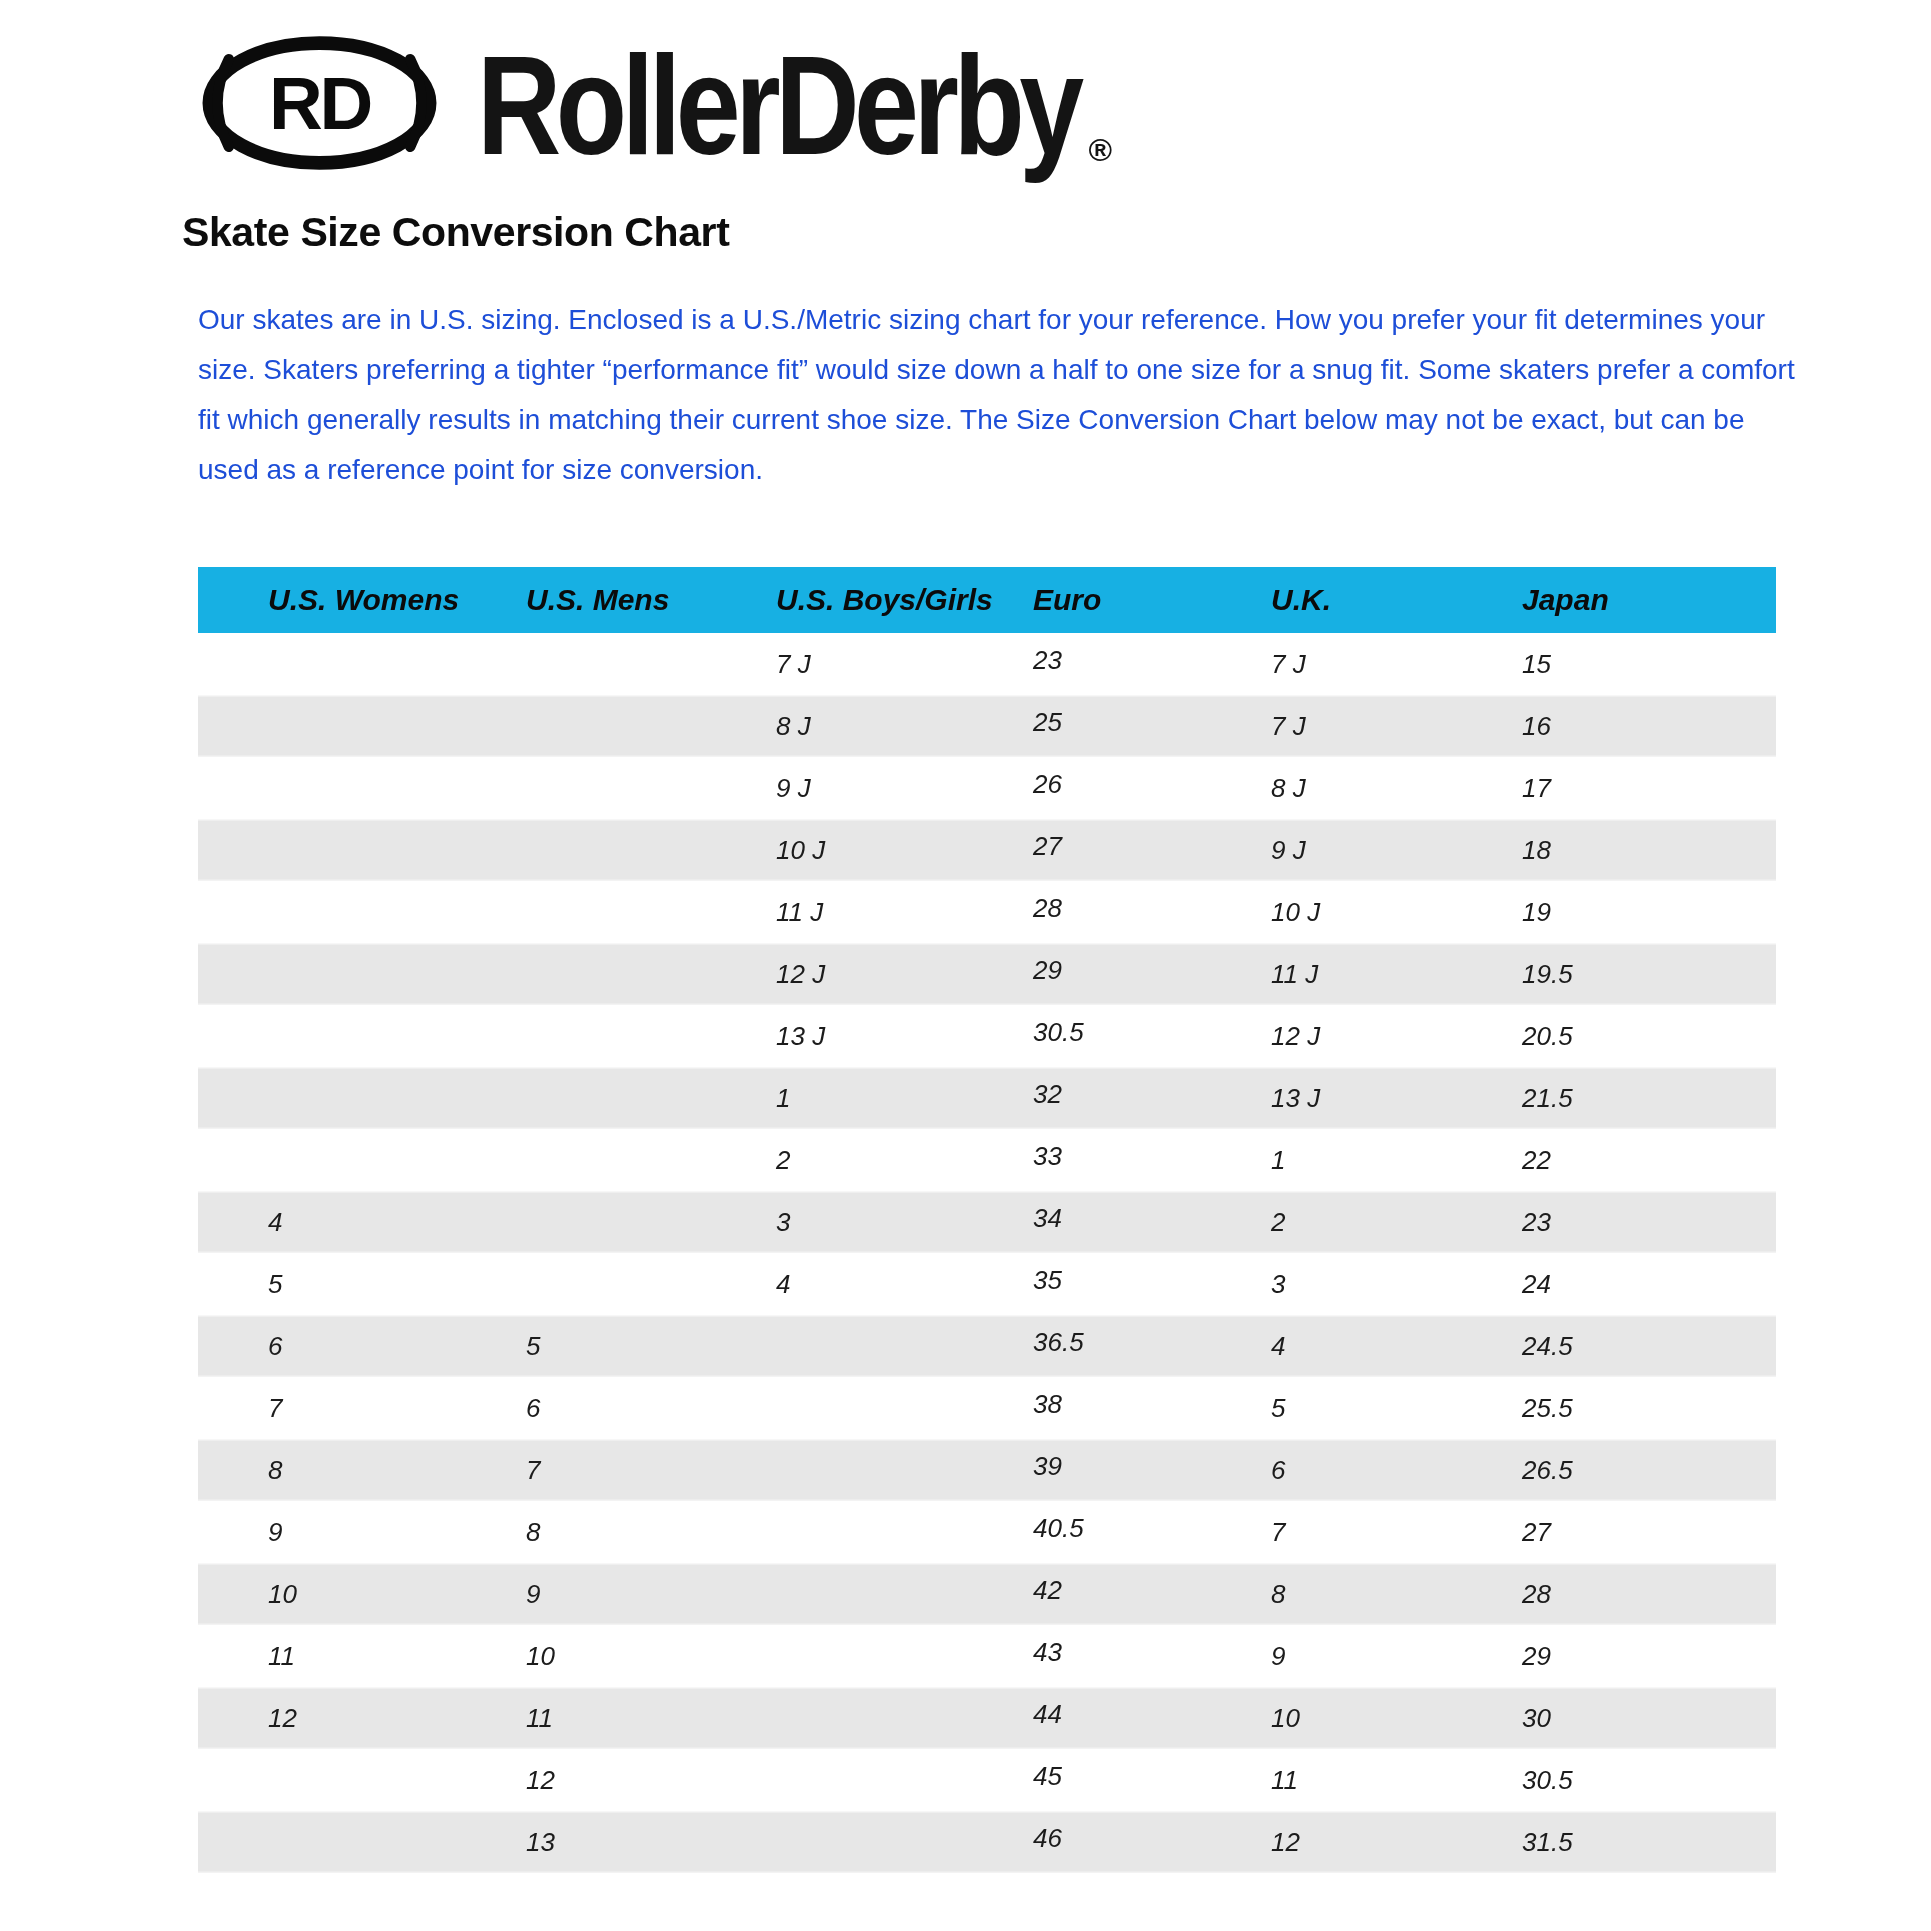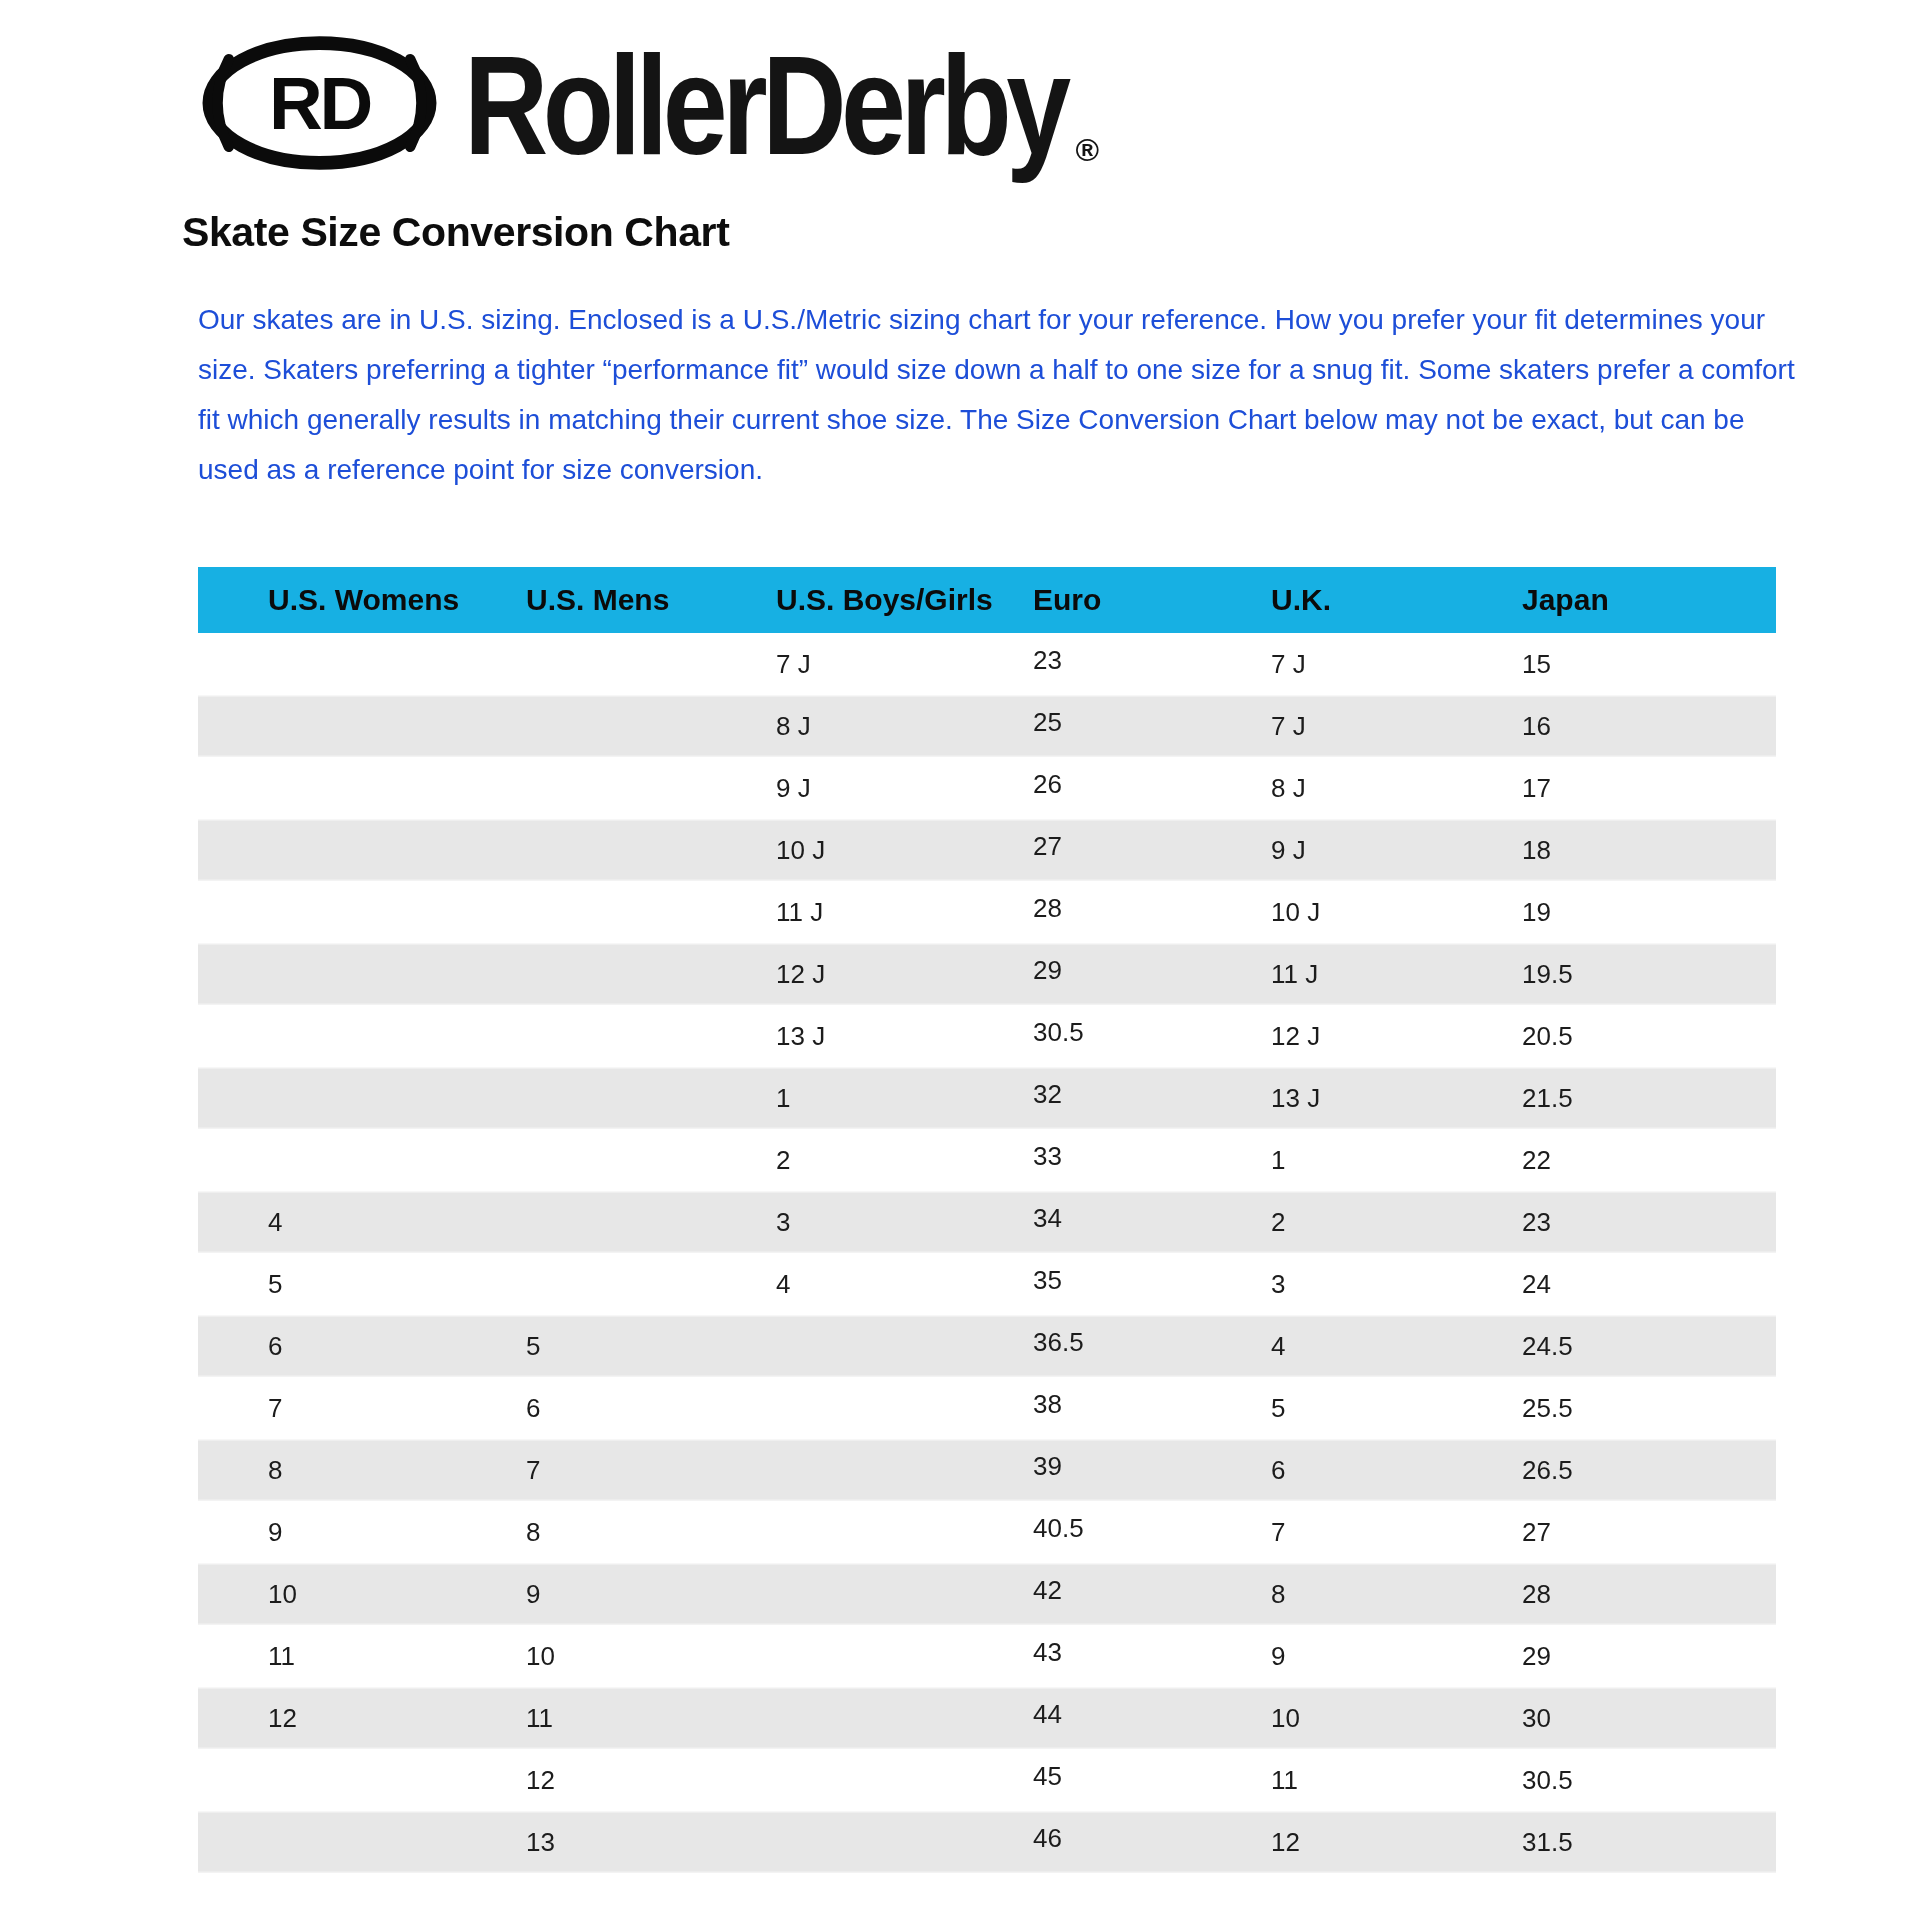--- a/index.html
+++ b/index.html
@@ -8,21 +8,21 @@
     font-family:"Liberation Sans", sans-serif;
     color:#141414;
     position:relative;
     overflow:hidden;
   }
   .page{position:absolute;inset:0;background:#fff;}
 
   
   .logo-row{
     position:absolute;left:198px;top:34px;height:138px;
-    display:flex;align-items:center;gap:23px;
+    display:flex;align-items:center;gap:36px;
   }
   .roundel{width:243px;height:136px;flex:0 0 auto;}
   .wordmark-wrap{display:flex;align-items:flex-end;height:136px;}
   .wordmark{
     font-size:139px;line-height:130px;font-weight:bold;
     letter-spacing:-6.5px;
     transform:scale(0.84,1.02);transform-origin:left bottom;
     white-space:nowrap;
   }
   .regmark{
@@ -43,20 +43,21 @@
 
   
   .size-table{
     position:absolute;left:198px;top:567px;width:1578px;
   }
   .thead,.trow{
     display:grid;
     grid-template-columns:258px 250px 257px 238px 251px 1fr;
     padding-left:70px;
     align-items:center;
+    font-style:italic;
   }
   .thead{
     height:66px;
     background:#17b0e3;
     font-weight:bold;font-size:30px;color:#0b0b0b;
   }
   .trow{
     height:62px;
     background:#ffffff;
     font-size:26px;color:#1c1c1c;

